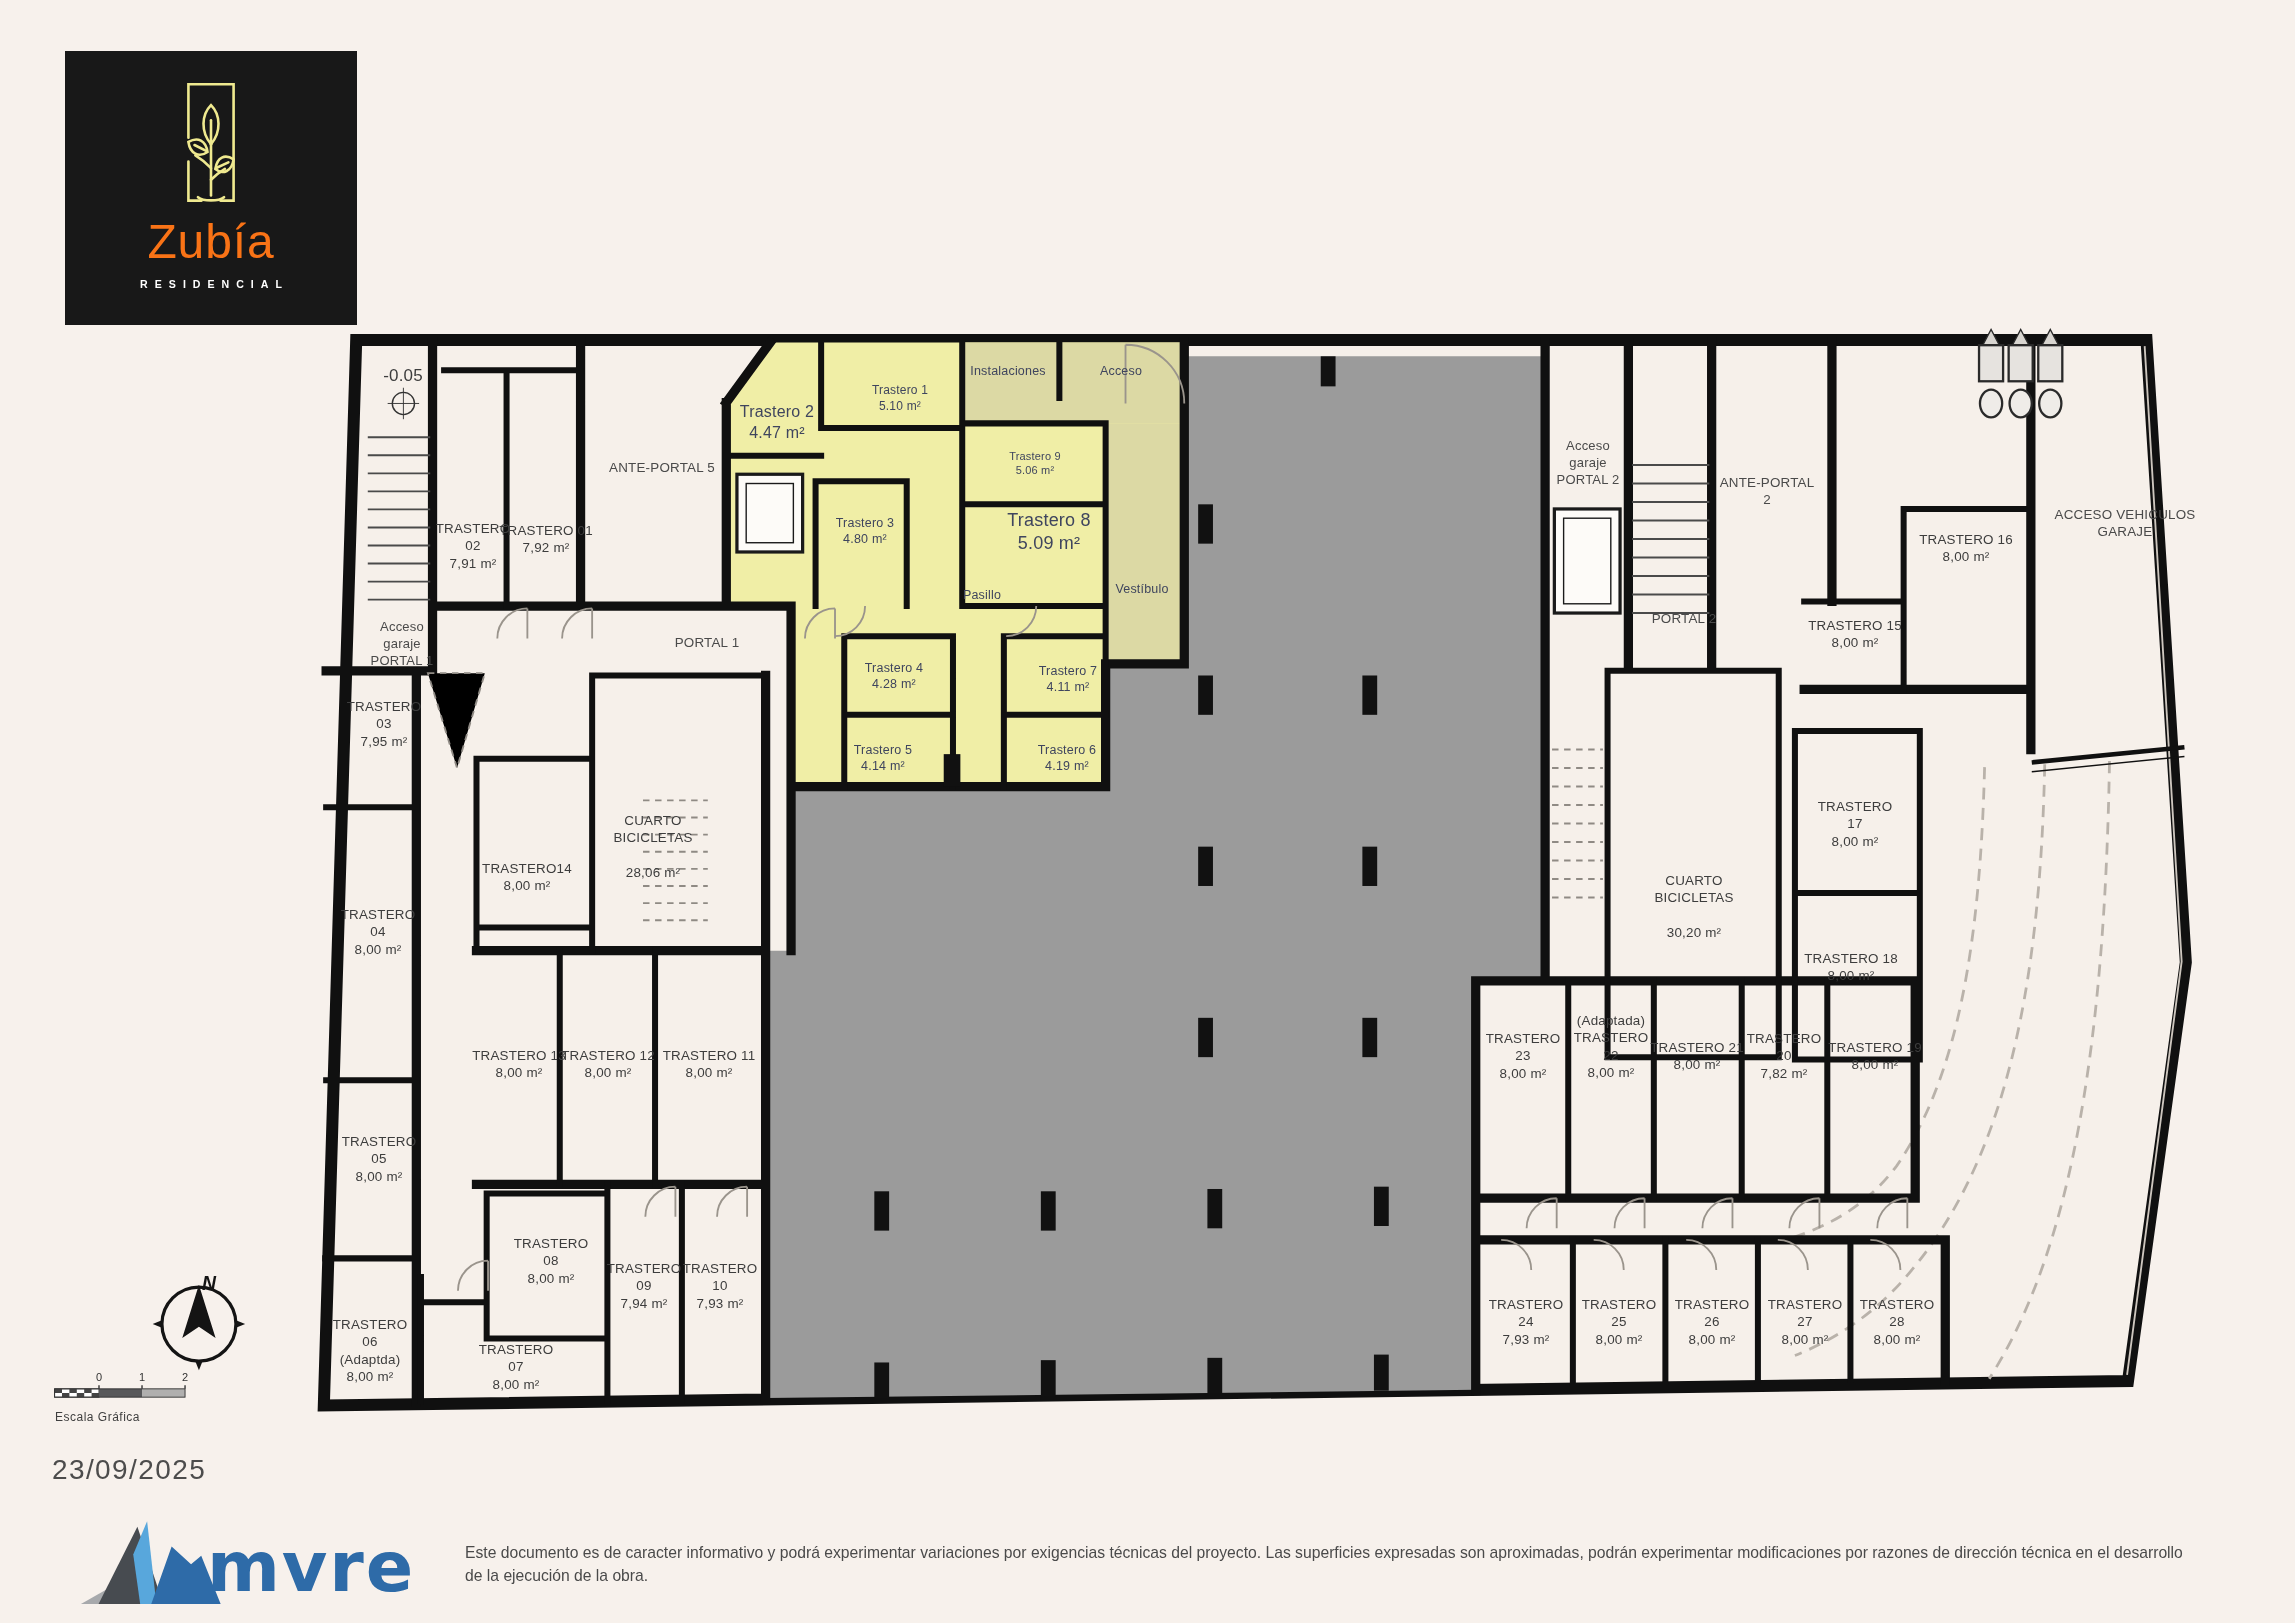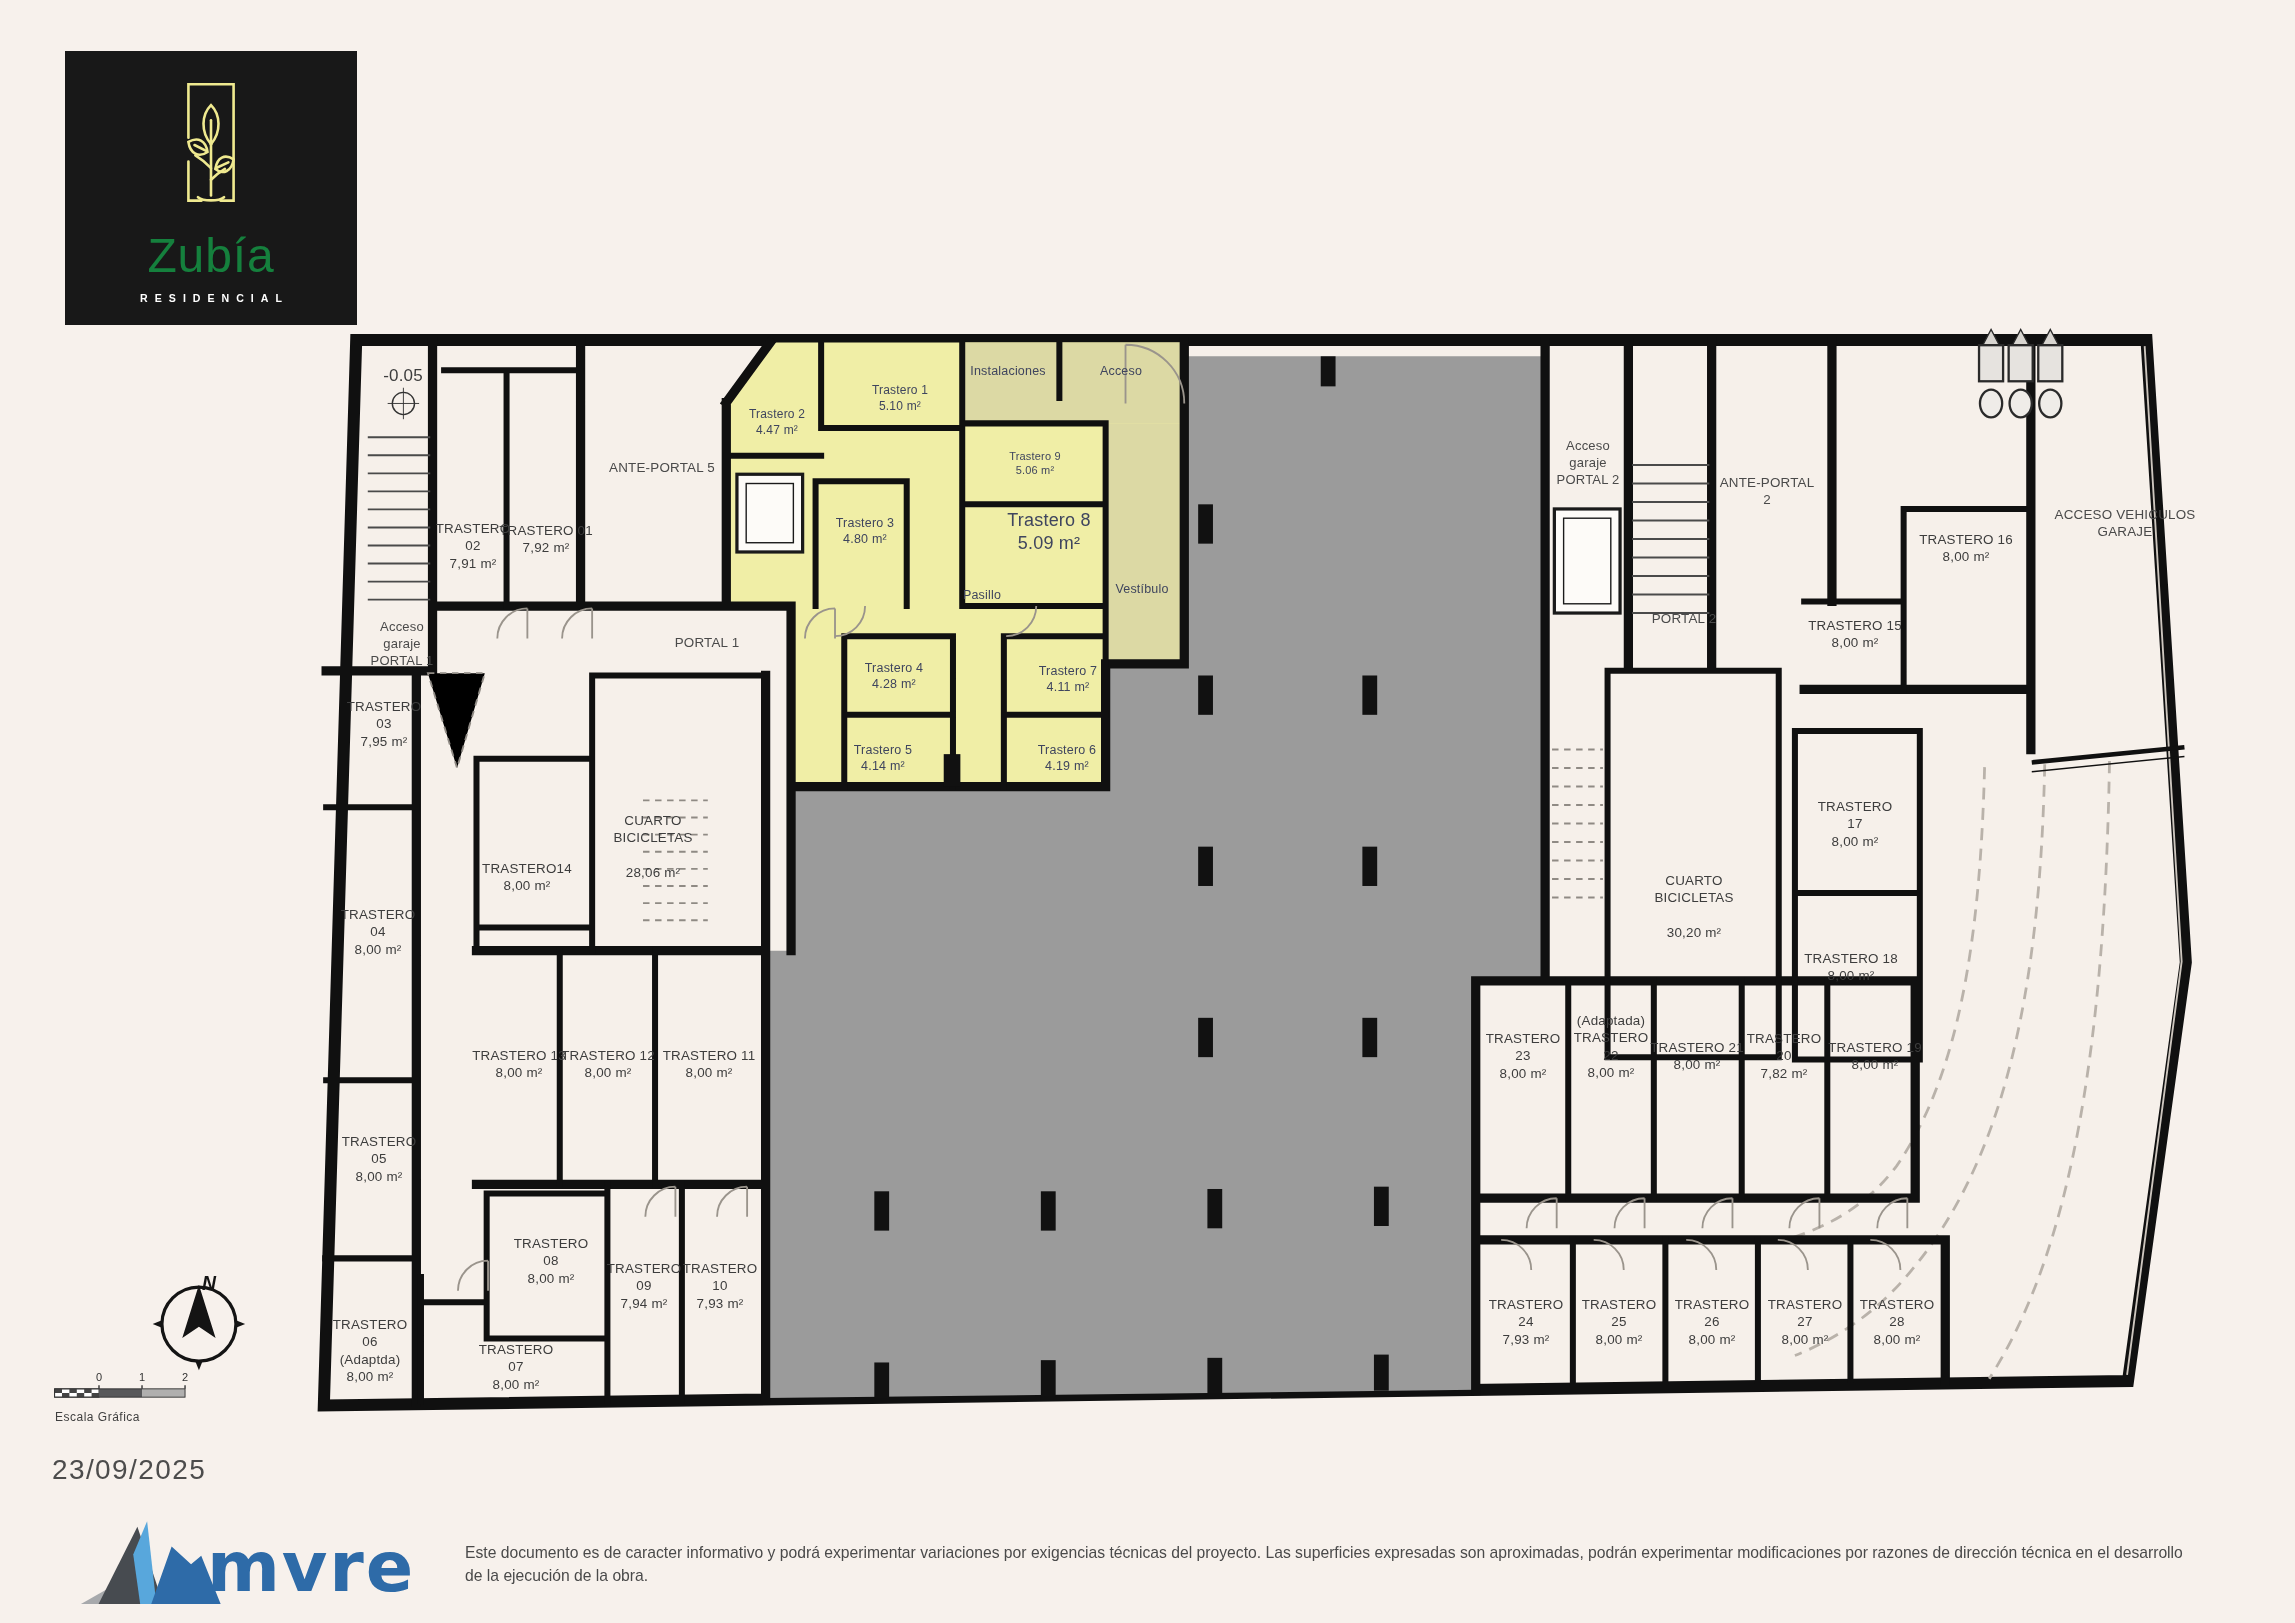--- a/index.html
+++ b/index.html
@@ -3,21 +3,21 @@
 <meta charset="utf-8">
 <style>
   html,body{margin:0;padding:0;background:#f7f1ec;}
   .page{position:relative;width:2295px;height:1623px;background:#f7f1ec;overflow:hidden;
         font-family:"Liberation Sans",sans-serif;}
   .plan-svg{position:absolute;left:0;top:0;}
   
   .logo-box{position:absolute;left:65px;top:51px;width:292px;height:274px;background:#181818;
             display:flex;flex-direction:column;align-items:center;}
   .logo-tree{margin-top:28px;}
-  .logo-title{color:#15803d;font-size:48px;font-weight:400;letter-spacing:0.9px;line-height:1;margin-top:14px;}
+  .logo-title{color:#f97316;font-size:48px;font-weight:400;letter-spacing:0.9px;line-height:1;margin-top:0;}
   .logo-tagline{color:#ffffff;font-size:10.6px;font-weight:700;letter-spacing:7px;margin-top:12px;text-indent:7px;}
   
   .plan-label{position:absolute;transform:translate(-50%,-50%);white-space:pre-line;text-align:center;
               font-size:13.4px;line-height:1.3;color:#3d3d3d;letter-spacing:0.2px;}
   .plan-label.hl{color:#3f455e;}
   .plan-label.zone{color:#4a4a4a;}
   
   .compass-n{position:absolute;transform:translate(-50%,-50%);font-size:19.4px;font-weight:700;
              font-style:italic;color:#141414;}
   .scale-tick{position:absolute;transform:translate(-50%,-100%);font-size:11px;color:#333;}
@@ -278,21 +278,21 @@
 8,00 m²</div>
       <div class="plan-label" style="left: 551px; top: 1261px;">TRASTERO
 08
 8,00 m²</div>
       <div class="plan-label" style="left: 644px; top: 1286px;">TRASTERO
 09
 7,94 m²</div>
       <div class="plan-label" style="left: 720px; top: 1286px;">TRASTERO
 10
 7,93 m²</div>
-      <div class="plan-label hl" style="left: 777px; top: 423px; font-size: 12px;">Trastero 2
+      <div class="plan-label hl" style="left: 777px; top: 423px; font-size: 16px;">Trastero 2
 4.47 m²</div>
       <div class="plan-label hl" style="left: 900px; top: 399px; font-size: 12px;">Trastero 1
 5.10 m²</div>
       <div class="plan-label hl" style="left: 1008px; top: 371px; font-size: 12.5px;">Instalaciones</div>
       <div class="plan-label hl" style="left: 1121px; top: 371px; font-size: 12.5px;">Acceso</div>
       <div class="plan-label hl" style="left: 1035px; top: 463px; font-size: 11px;">Trastero 9
 5.06 m²</div>
       <div class="plan-label hl" style="left: 865px; top: 531px; font-size: 12.5px;">Trastero 3
 4.80 m²</div>
       <div class="plan-label hl" style="left: 1049px; top: 532px; font-size: 18px;">Trastero 8

